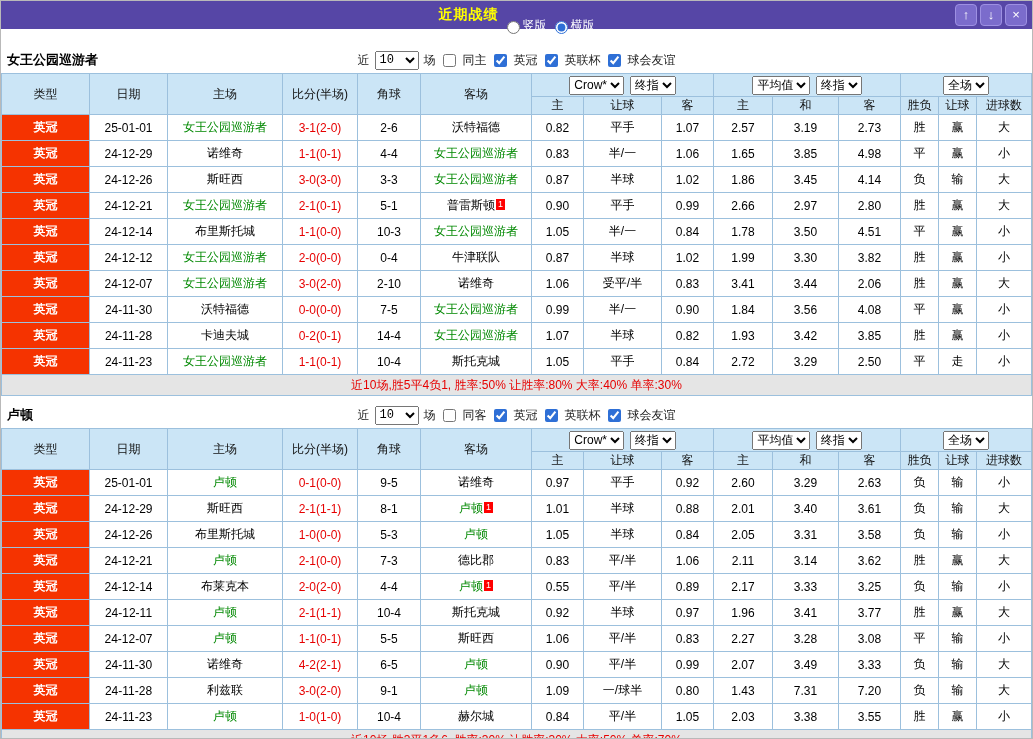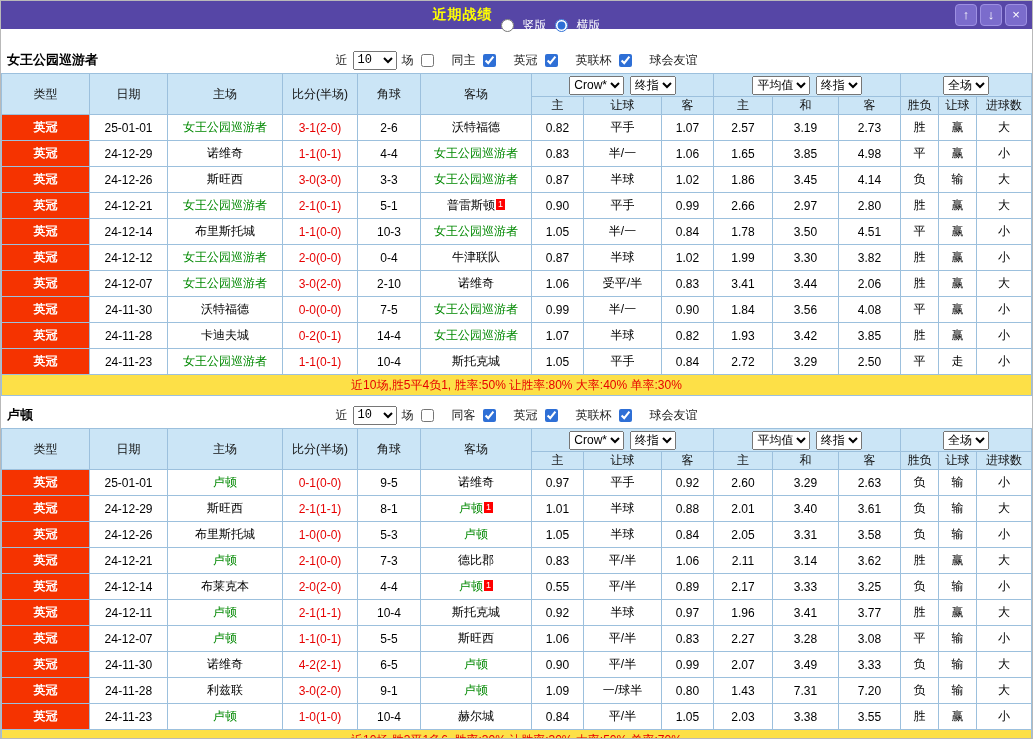--- a/index.html
+++ b/index.html
@@ -1,46 +1,46 @@
 <!DOCTYPE html>
 <html style="--titlebar-bg: #5646a6; --title-yellow: #ffff00; --btn-purple: #7b6ccc; --head-bg: #cbe5f6; --grid: #9cc0dd; --type-bg: #f53300; --team-green: #008800; --score-red: #e60000; --summary-red: #e60000; --c-red: #ff0000; --c-green: #009900; --c-blue: #0000ee;"><head>
 <meta charset="utf-8">
 <style>
   html,body{margin:0;padding:0;}
   body{width:1033px;font-family:"Liberation Sans","DejaVu Sans",sans-serif;background:#fff;}
   .page{width:1033px;height:739px;border:1px solid #b9b9b9;box-sizing:border-box;background:#fff;overflow:hidden;}
   .titlebar{height:28px;background:var(--titlebar-bg,#5646a6);display:flex;align-items:center;position:relative;}
   .tb-center{flex:1;display:flex;align-items:center;justify-content:center;gap:8px;}
   .tb-title{color:var(--title-yellow,#ffff00);font-size:14px;font-weight:bold;letter-spacing:1px;}
-  .radio-opt{display:inline-flex;align-items:center;gap:9px;color:#fff;font-size:12px;cursor:pointer;margin-top:20px;}
+  .radio-opt{display:inline-flex;align-items:flex-end;gap:3px;color:#fff;font-size:12px;cursor:pointer;margin-top:20px;}
   .radio-opt input{margin:0;width:13px;height:13px;accent-color:#2e6fd6;}
   .tb-buttons{position:absolute;right:5px;top:3px;display:flex;gap:3px;}
   .tb-btn{width:22px;height:22px;border:1px solid #9d90e2;border-radius:4px;background:var(--btn-purple,#7b6ccc);color:#fff;font-size:13px;line-height:20px;text-align:center;padding:0;cursor:pointer;font-family:inherit;}
   .section{margin-top:18px;}
   .section.second{margin-top:6px;}
   .control-row{position:relative;height:26px;display:flex;align-items:center;justify-content:center;font-size:12px;color:#222;}
   .team-name{position:absolute;left:6px;top:0;height:26px;line-height:26px;font-size:13px;font-weight:bold;color:#000;}
   .filters{display:flex;align-items:center;gap:2px;}
-  .filters .chk{display:inline-flex;align-items:center;gap:18px;margin-left:5px;cursor:pointer;}
+  .filters .chk{display:inline-flex;align-items:center;gap:7px;margin-left:5px;cursor:pointer;}
   .filters input[type=checkbox]{width:13px;height:13px;margin:0;accent-color:#2e6fd6;}
   .count-select{width:44px;height:19px;font-size:12px;margin:0 3px;font-family:Liberation Mono, monospace;}
   table.results{width:100%;border-collapse:collapse;table-layout:fixed;font-size:12px;padding-left:44px;}
   .results th,.results td{border:1px solid var(--grid,#9cc0dd);text-align:center;padding:0;white-space:nowrap;overflow:hidden;}
   .results thead th{background:var(--head-bg,#cbe5f6);font-weight:normal;color:#111;}
   .results .sel-row th{height:22px;}
   .results .lbl-row th{height:17px;}
   .hdr-select{height:19px;font-size:12px;margin:0 1px;max-width:74px;}
   .results tbody td{height:25px;color:#000;background:#fff;}
   .results td.type{background:var(--type-bg,#f53300);color:#fff;font-weight:bold;}
   .results .team{color:var(--team-green,#008800);}
   .results td.score{color:var(--score-red,#e60000);}
   .c-red{color:var(--c-red,#ff0000);}
   .c-green{color:var(--c-green,#009900);}
   .c-blue{color:var(--c-blue,#0000ee);}
-  .results tfoot td{height:20px;color:var(--summary-red,#e60000);background:#fde047;}
+  .results tfoot td{height:20px;color:var(--summary-red,#e60000);background:#e5e5e5;}
   .card{display:inline-block;width:9px;height:11px;line-height:11px;background:#f00;color:#fff;font-size:9px;vertical-align:2px;margin-left:1px;font-weight:normal;text-align:center;}
 </style>
 </head>
 <body>
 
 <div class="page">
 
   <div class="titlebar">
     <div class="tb-center">
       <span class="tb-title">近期战绩</span>

